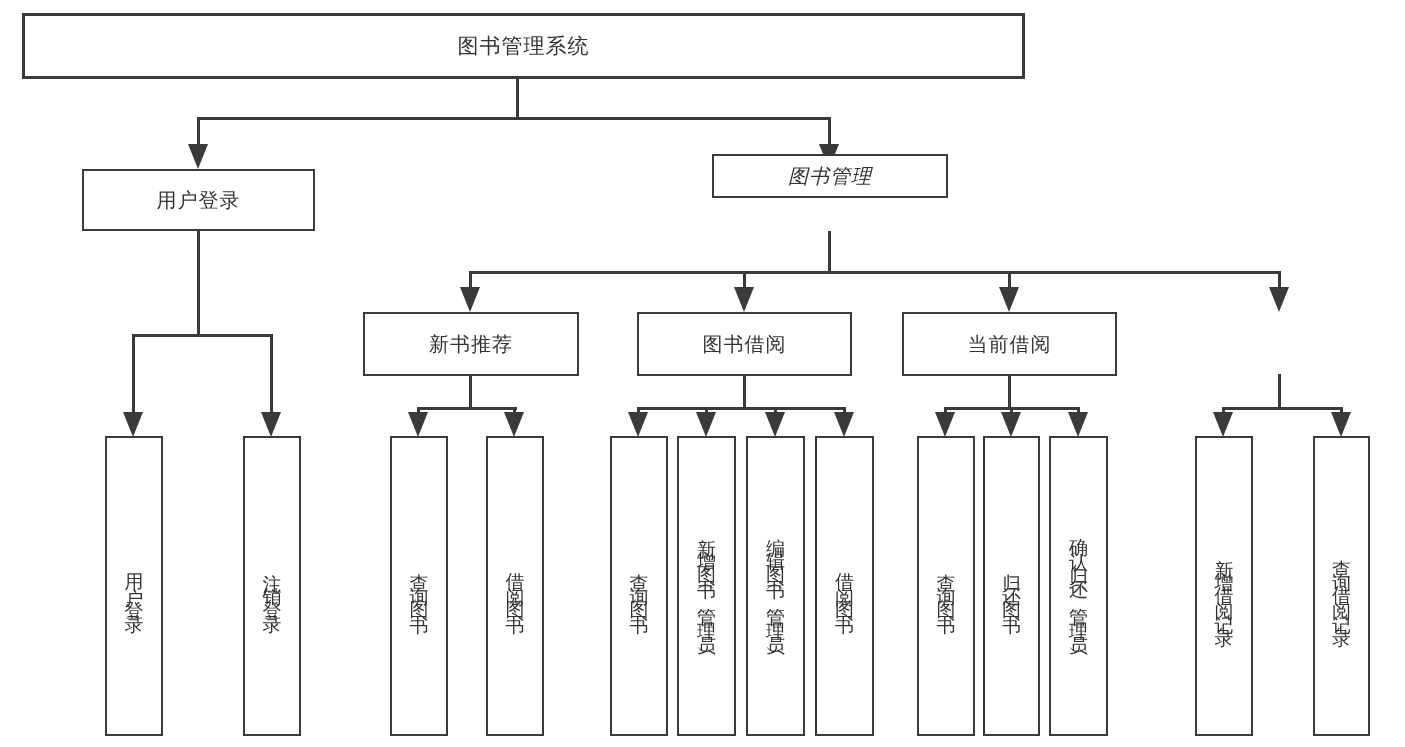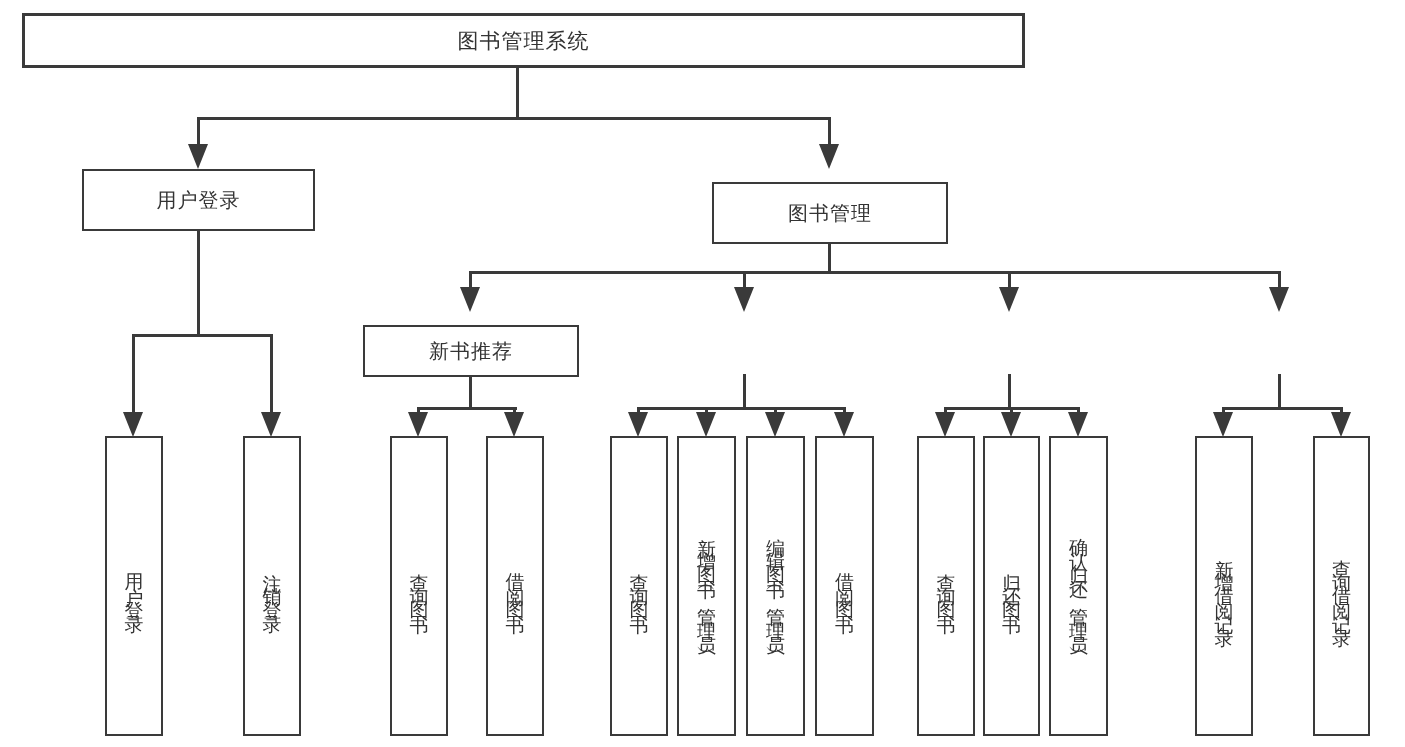--- a/index.html
+++ b/index.html
@@ -35,35 +35,35 @@
   .watermark{
     position:absolute;left:1185px;top:716px;z-index:6;
     font-size:20px;color:rgba(148,148,158,0.95);letter-spacing:0.5px;white-space:nowrap;
   }
 </style>
 </head>
 <body>
 
 <div class="stage">
 
-  <div class="hbox root" style="left:22px;top:13px;width:1003px;height:55px;">
+  <div class="hbox root" style="left:22px;top:13px;width:1003px;height:66px;">
     <span>图书管理系统</span>
   </div>
 
   <div class="vl" style="left:516px;top:66px;height:53px;"></div>
   <div class="hl" style="left:197px;top:117px;width:634px;"></div>
   <div class="vl" style="left:197px;top:117px;height:32px;"></div>
   <div class="arrow" style="left:188px;top:144px;"></div>
   <div class="vl" style="left:828px;top:117px;height:32px;"></div>
   <div class="arrow" style="left:819px;top:144px;"></div>
 
   <div class="hbox" style="left:82px;top:169px;width:233px;height:62px;">
     <span>用户登录</span>
   </div>
-  <div class="hbox" style="left:712px;top:182px;width:236px;height:62px;">
+  <div class="hbox" style="left:712px;top:154px;width:236px;height:44px;font-style:italic;">
     <span>图书管理</span>
   </div>
 
   <div class="vl" style="left:197px;top:231px;height:105px;"></div>
   <div class="hl" style="left:132px;top:334px;width:141px;"></div>
   <div class="vl" style="left:132px;top:334px;height:82px;"></div>
   <div class="arrow" style="left:123px;top:412px;"></div>
   <div class="vl" style="left:270px;top:334px;height:82px;"></div>
   <div class="arrow" style="left:261px;top:412px;"></div>
 
@@ -71,22 +71,28 @@
   <div class="hl" style="left:469px;top:271px;width:812px;"></div>
   <div class="vl" style="left:469px;top:271px;height:20px;"></div>
   <div class="arrow" style="left:460px;top:287px;"></div>
   <div class="vl" style="left:743px;top:271px;height:20px;"></div>
   <div class="arrow" style="left:734px;top:287px;"></div>
   <div class="vl" style="left:1008px;top:271px;height:20px;"></div>
   <div class="arrow" style="left:999px;top:287px;"></div>
   <div class="vl" style="left:1278px;top:271px;height:20px;"></div>
   <div class="arrow" style="left:1269px;top:287px;"></div>
 
-  <div class="hbox" style="left:363px;top:325px;width:216px;height:52px;font-family:Liberation Mono, monospace;">
+  <div class="hbox" style="left:363px;top:312px;width:216px;height:64px;font-family:Liberation Mono, monospace;">
     <span>新书推荐</span>
+  </div>
+  <div class="hbox" style="left:637px;top:312px;width:215px;height:64px;">
+    <span>图书借阅</span>
+  </div>
+  <div class="hbox" style="left:902px;top:312px;width:215px;height:64px;">
+    <span>当前借阅</span>
   </div>
 
   <div class="vl" style="left:469px;top:374px;height:35px;"></div>
   <div class="hl" style="left:417px;top:407px;width:100px;"></div>
   <div class="vl" style="left:417px;top:407px;height:10px;"></div>
   <div class="arrow" style="left:408px;top:412px;"></div>
   <div class="vl" style="left:513px;top:407px;height:10px;"></div>
   <div class="arrow" style="left:504px;top:412px;"></div>
 
   <div class="vl" style="left:743px;top:374px;height:35px;"></div>

